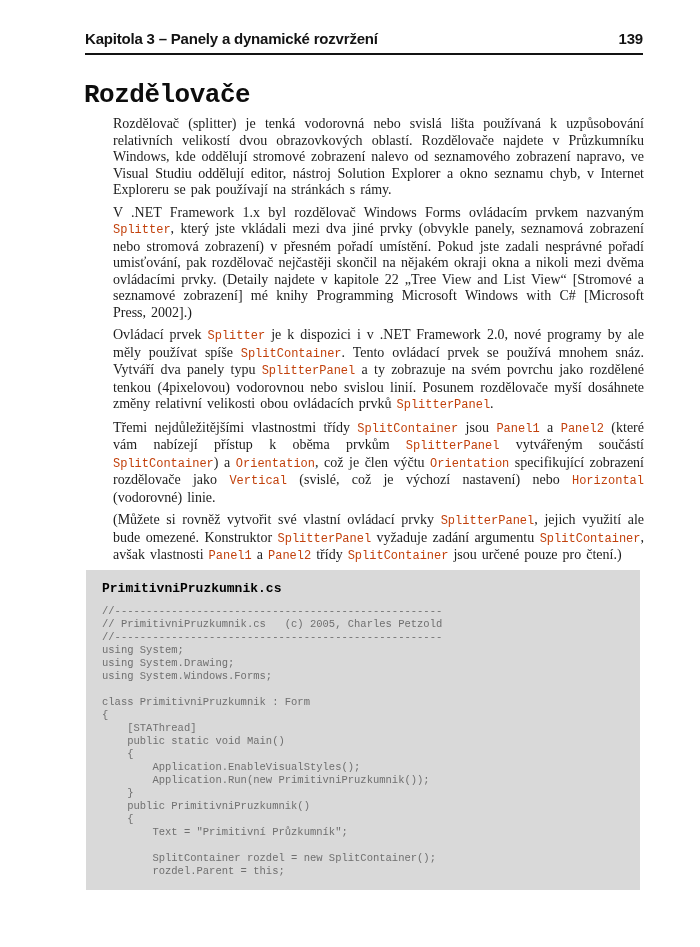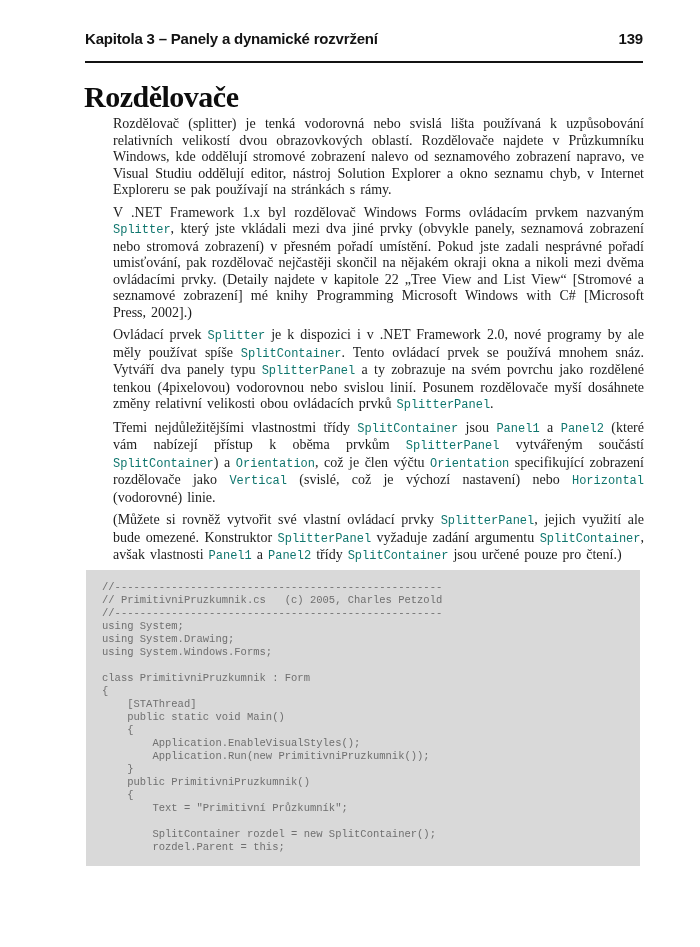--- a/index.html
+++ b/index.html
@@ -5,38 +5,38 @@
   * { margin:0; padding:0; box-sizing:border-box; }
   html, body { background:#ffffff; }
   body { width:700px; height:947px; }
   .page {
     position:relative; width:700px; height:947px; background:#ffffff;
     font-family:"Liberation Serif", serif; color:#1c1c1c; overflow:hidden;
   }
   .running-header {
     position:absolute; top:30px; left:85px; width:558px;
     display:flex; justify-content:space-between; align-items:flex-end;
-    padding-bottom:14px; border-bottom:2px solid #131313;
+    padding-bottom:6px; border-bottom:2px solid #131313;
     font-family:"Liberation Sans", sans-serif; font-weight:bold;
     font-size:15px; letter-spacing:-0.2px; color:#131313;
   }
   .section-heading {
     position:absolute; top:80px; left:84px;
-    font-family:Liberation Serif, serif; font-weight:bold;
-    font-size:30px; letter-spacing:-0.5px; color:#0d0d0d;
+    font-family:Liberation Mono, monospace; font-weight:bold;
+    font-size:26px; letter-spacing:-0.5px; color:#0d0d0d;
   }
   .body-text {
     position:absolute; top:116px; left:85px; width:531px;
     font-size:14px; line-height:16.5px; text-align:justify;
     word-spacing:1.5px; color:#1c1c1c;margin-left:28px;
   }
   .para { margin-bottom:6px; }
   .seg-code {
     font-family:"Liberation Mono", monospace; font-size:12px;
-    color:#0f766e; word-spacing:0;
+    color:#c2410c; word-spacing:0;
   }
   .seg-italic { }
   .listing {
     position:absolute; top:570px; left:86px; width:554px;
     background:#d9d9d9; padding:11px 10px 12px 16px;
   }
   .listing-title {
     font-family:"Liberation Mono", monospace; font-weight:bold;
     font-size:13px; line-height:16px; color:#000000; margin-bottom:8px;
   }
@@ -60,20 +60,21 @@
   <div class="body-text">
       <p class="para"><span>Rozdělovač (splitter) je tenká vodorovná nebo svislá lišta používaná k uzpůsobování relativních velikostí dvou obrazovkových oblastí. Rozdělovače najdete v Průzkumníku Windows, kde oddělují stromové zobrazení nalevo od seznamového zobrazení napravo, ve Visual Studiu oddělují editor, nástroj Solution Explorer a okno seznamu chyb, v Internet Exploreru se pak používají na stránkách s rámy.</span></p>
       <p class="para"><span>V .NET Framework 1.x byl rozdělovač Windows Forms ovládacím prvkem nazvaným </span><span class="seg-code">Splitter</span><span>, který jste vkládali mezi dva jiné prvky (obvykle panely, seznamová zobrazení nebo stromová zobrazení) v přesném pořadí umístění. Pokud jste zadali nesprávné pořadí umisťování, pak rozdělovač nejčastěji skončil na nějakém okraji okna a nikoli mezi dvěma ovládacími prvky. (Detaily najdete v kapitole 22 „Tree View and List View“ [Stromové a seznamové zobrazení] mé knihy </span><span class="seg-italic">Programming Microsoft Windows with C#</span><span> [Microsoft Press, 2002].)</span></p>
       <p class="para"><span>Ovládací prvek </span><span class="seg-code">Splitter</span><span> je k dispozici i v .NET Framework 2.0, nové programy by ale měly používat spíše </span><span class="seg-code">SplitContainer</span><span>. Tento ovládací prvek se používá mnohem snáz. Vytváří dva panely typu </span><span class="seg-code">SplitterPanel</span><span> a ty zobrazuje na svém povrchu jako rozdělené tenkou (4pixelovou) vodorovnou nebo svislou linií. Posunem rozdělovače myší dosáhnete změny relativní velikosti obou ovládacích prvků </span><span class="seg-code">SplitterPanel</span><span>.</span></p>
       <p class="para"><span>Třemi nejdůležitějšími vlastnostmi třídy </span><span class="seg-code">SplitContainer</span><span> jsou </span><span class="seg-code">Panel1</span><span> a </span><span class="seg-code">Panel2</span><span> (které vám nabízejí přístup k oběma prvkům </span><span class="seg-code">SplitterPanel</span><span> vytvářeným součástí </span><span class="seg-code">SplitContainer</span><span>) a </span><span class="seg-code">Orientation</span><span>, což je člen výčtu </span><span class="seg-code">Orientation</span><span> specifikující zobrazení rozdělovače jako </span><span class="seg-code">Vertical</span><span> (svislé, což je výchozí nastavení) nebo </span><span class="seg-code">Horizontal</span><span> (vodorovné) linie.</span></p>
       <p class="para"><span>(Můžete si rovněž vytvořit své vlastní ovládací prvky </span><span class="seg-code">SplitterPanel</span><span>, jejich využití ale bude omezené. Konstruktor </span><span class="seg-code">SplitterPanel</span><span> vyžaduje zadání argumentu </span><span class="seg-code">SplitContainer</span><span>, avšak vlastnosti </span><span class="seg-code">Panel1</span><span> a </span><span class="seg-code">Panel2</span><span> třídy </span><span class="seg-code">SplitContainer</span><span> jsou určené pouze pro čtení.)</span></p>
       <p class="para"><span>Tak se na to podívejme.</span></p>
     </div>
 
   <div class="listing">
+    <div class="listing-title">PrimitivniPruzkumnik.cs</div>
     <pre class="listing-code">//----------------------------------------------------
 // PrimitivniPruzkumnik.cs   (c) 2005, Charles Petzold
 //----------------------------------------------------
 using System;
 using System.Drawing;
 using System.Windows.Forms;
 
 class PrimitivniPruzkumnik : Form
 {
     [STAThread]

